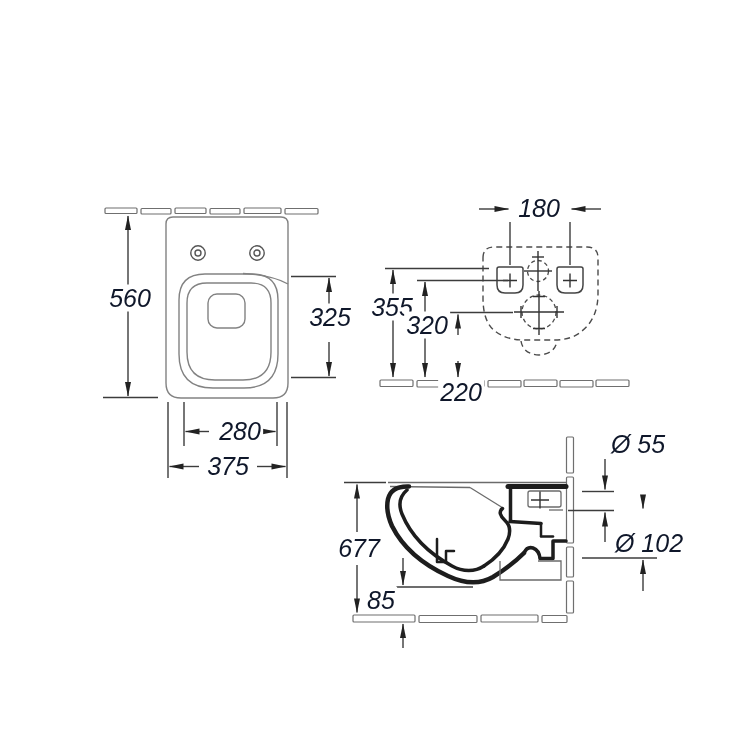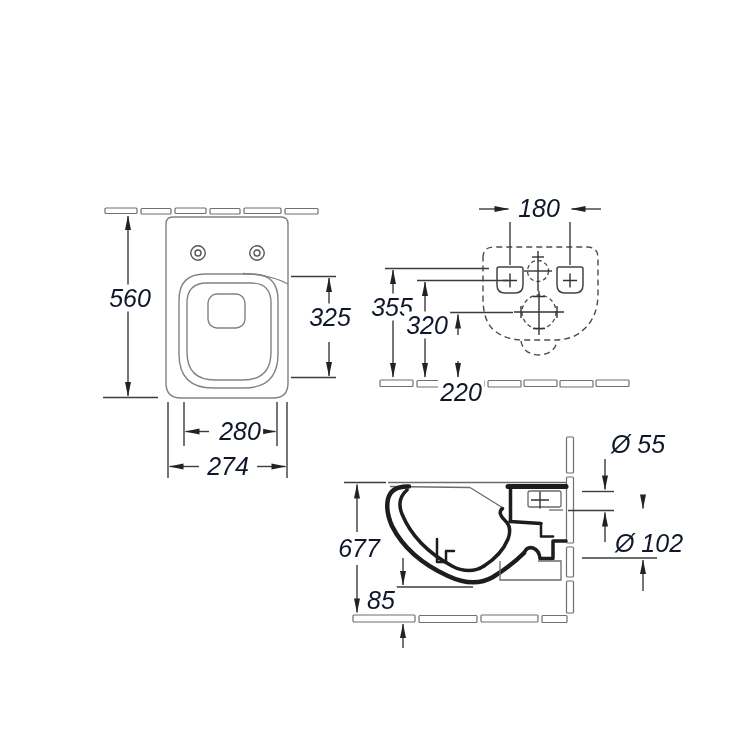--- a/index.html
+++ b/index.html
@@ -213,21 +213,21 @@
       <path class="dimln" d="M582,558 L657,558"></path>
       <path class="arrow" d="M643,496 L643,508.5"></path>
       <path class="arrow" d="M643,591 L643,560"></path>
     </g>
   </g>
 </svg>
 
 <span class="dim-label" style="left:130px; top:298px;text-align:right;">560</span>
 <span class="dim-label" style="left:330px; top:317px;">325</span>
 <span class="dim-label" style="left:240px; top:431px;">280</span>
-<span class="dim-label" style="left:228px; top:466px;">274</span>
+<span class="dim-label" style="left:228px; top:466px;">375</span>
 <span class="dim-label" style="left:539px; top:208px;">180</span>
 <span class="dim-label" style="left:392px; top:307px;">355</span>
 <span class="dim-label" style="left:427px; top:325px;">320</span>
 <span class="dim-label" style="left:461px; top:348px;margin-top:44px;">220</span>
 <span class="dim-label" style="left:359px; top:548px;">677</span>
 <span class="dim-label" style="left:381px; top:600px;">85</span>
 <span class="dim-label" style="left:638px; top:444px;">Ø 55</span>
 <span class="dim-label" style="left:649px; top:543px;">Ø 102</span>
 
 </div>

